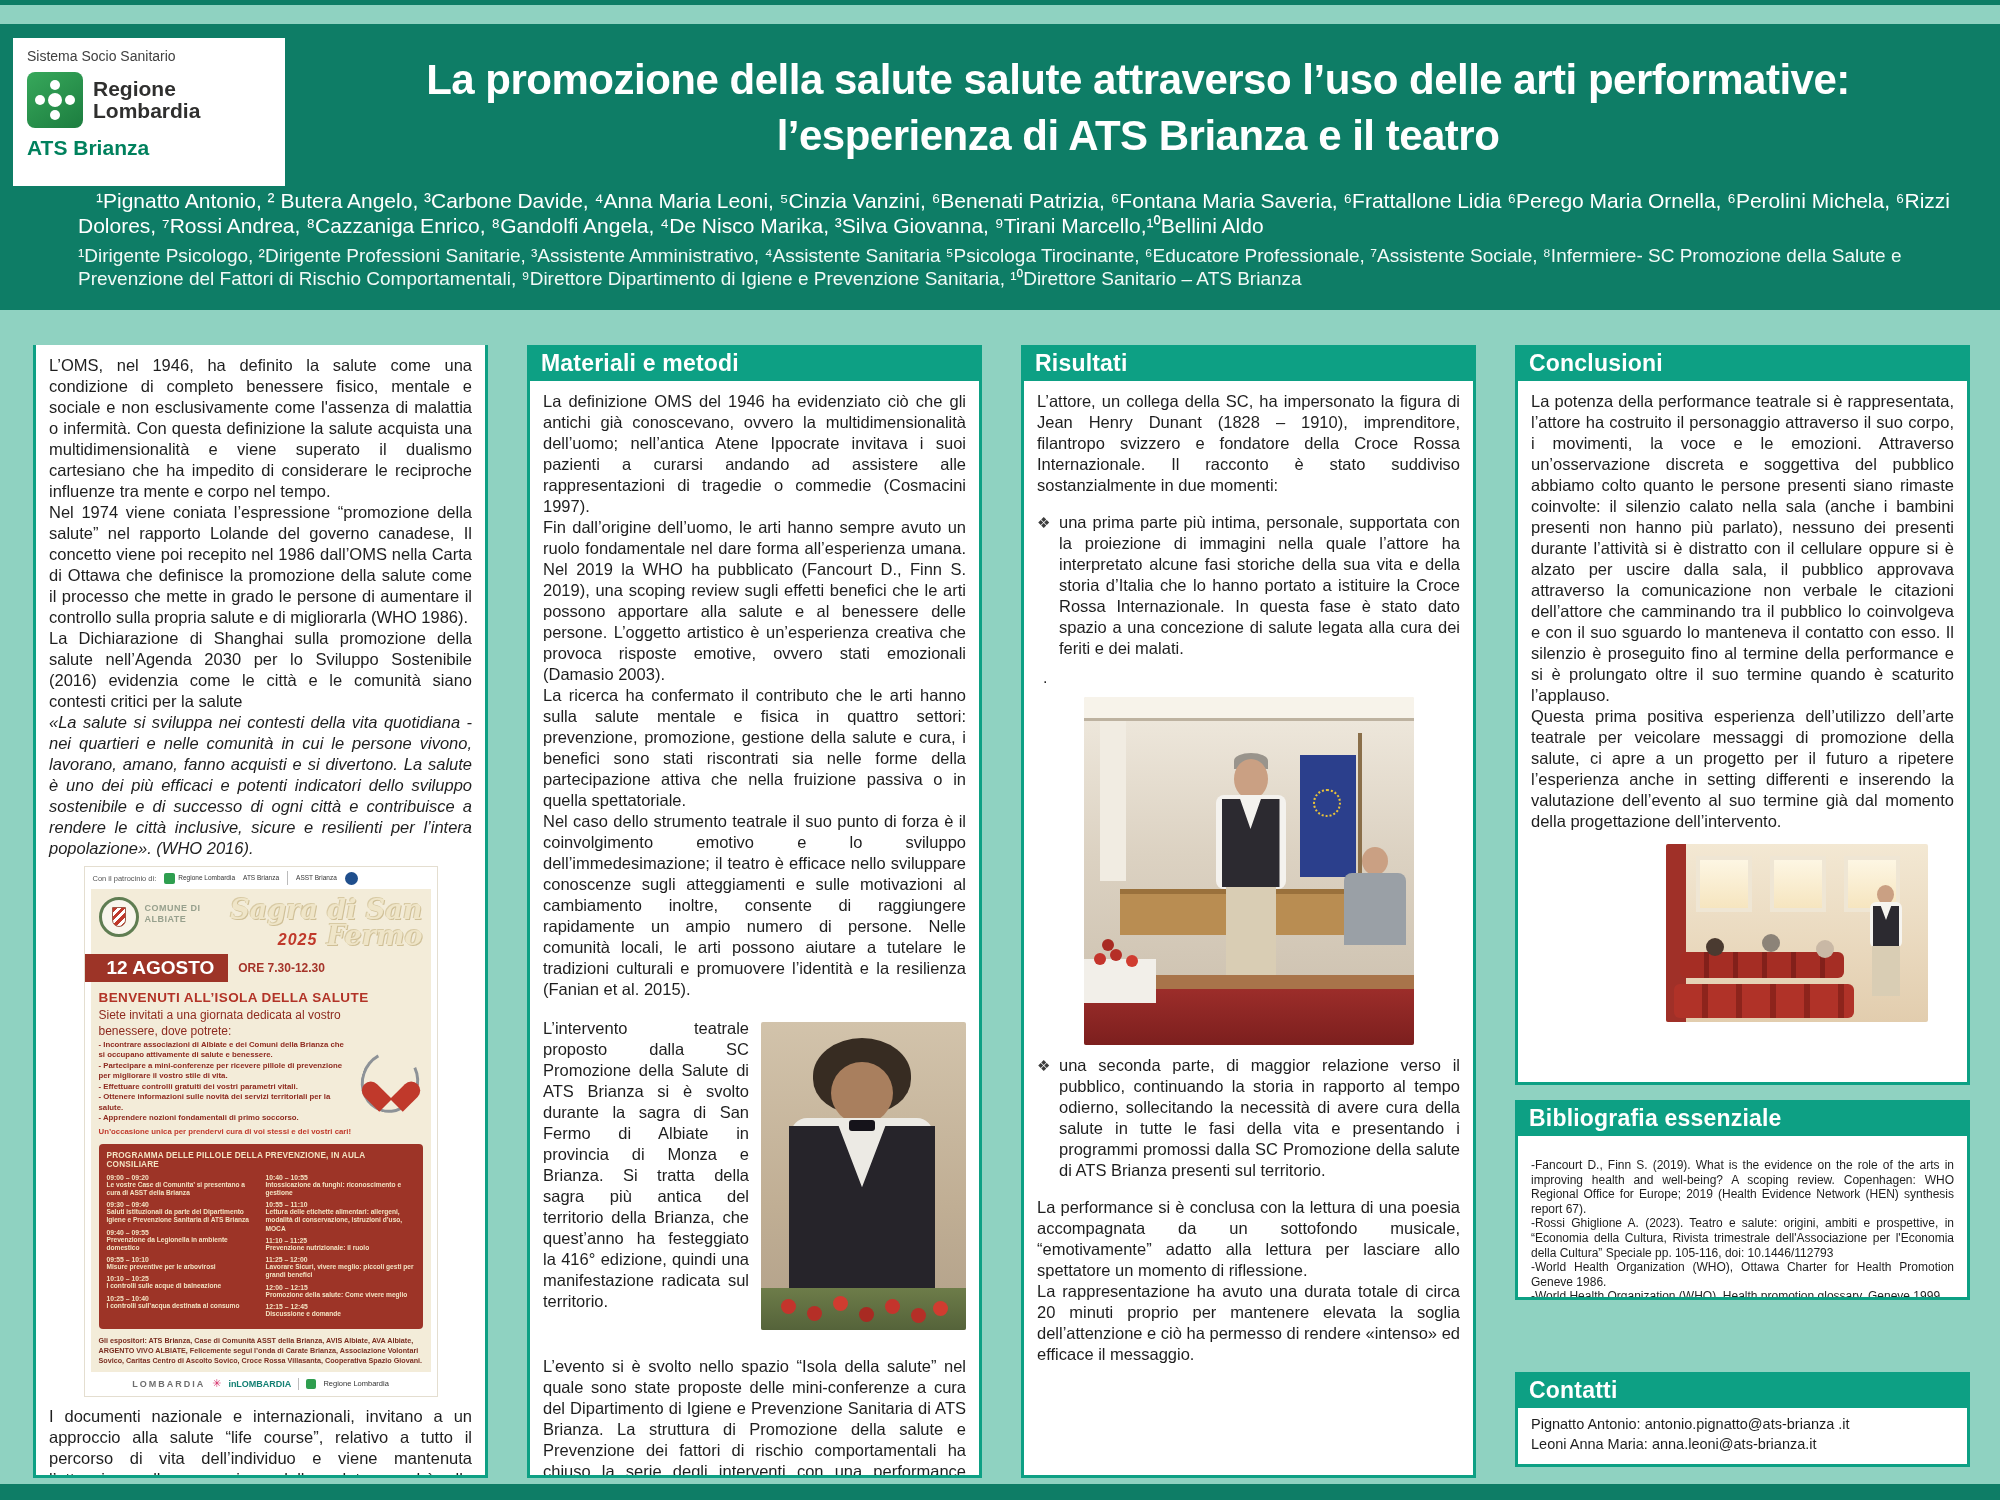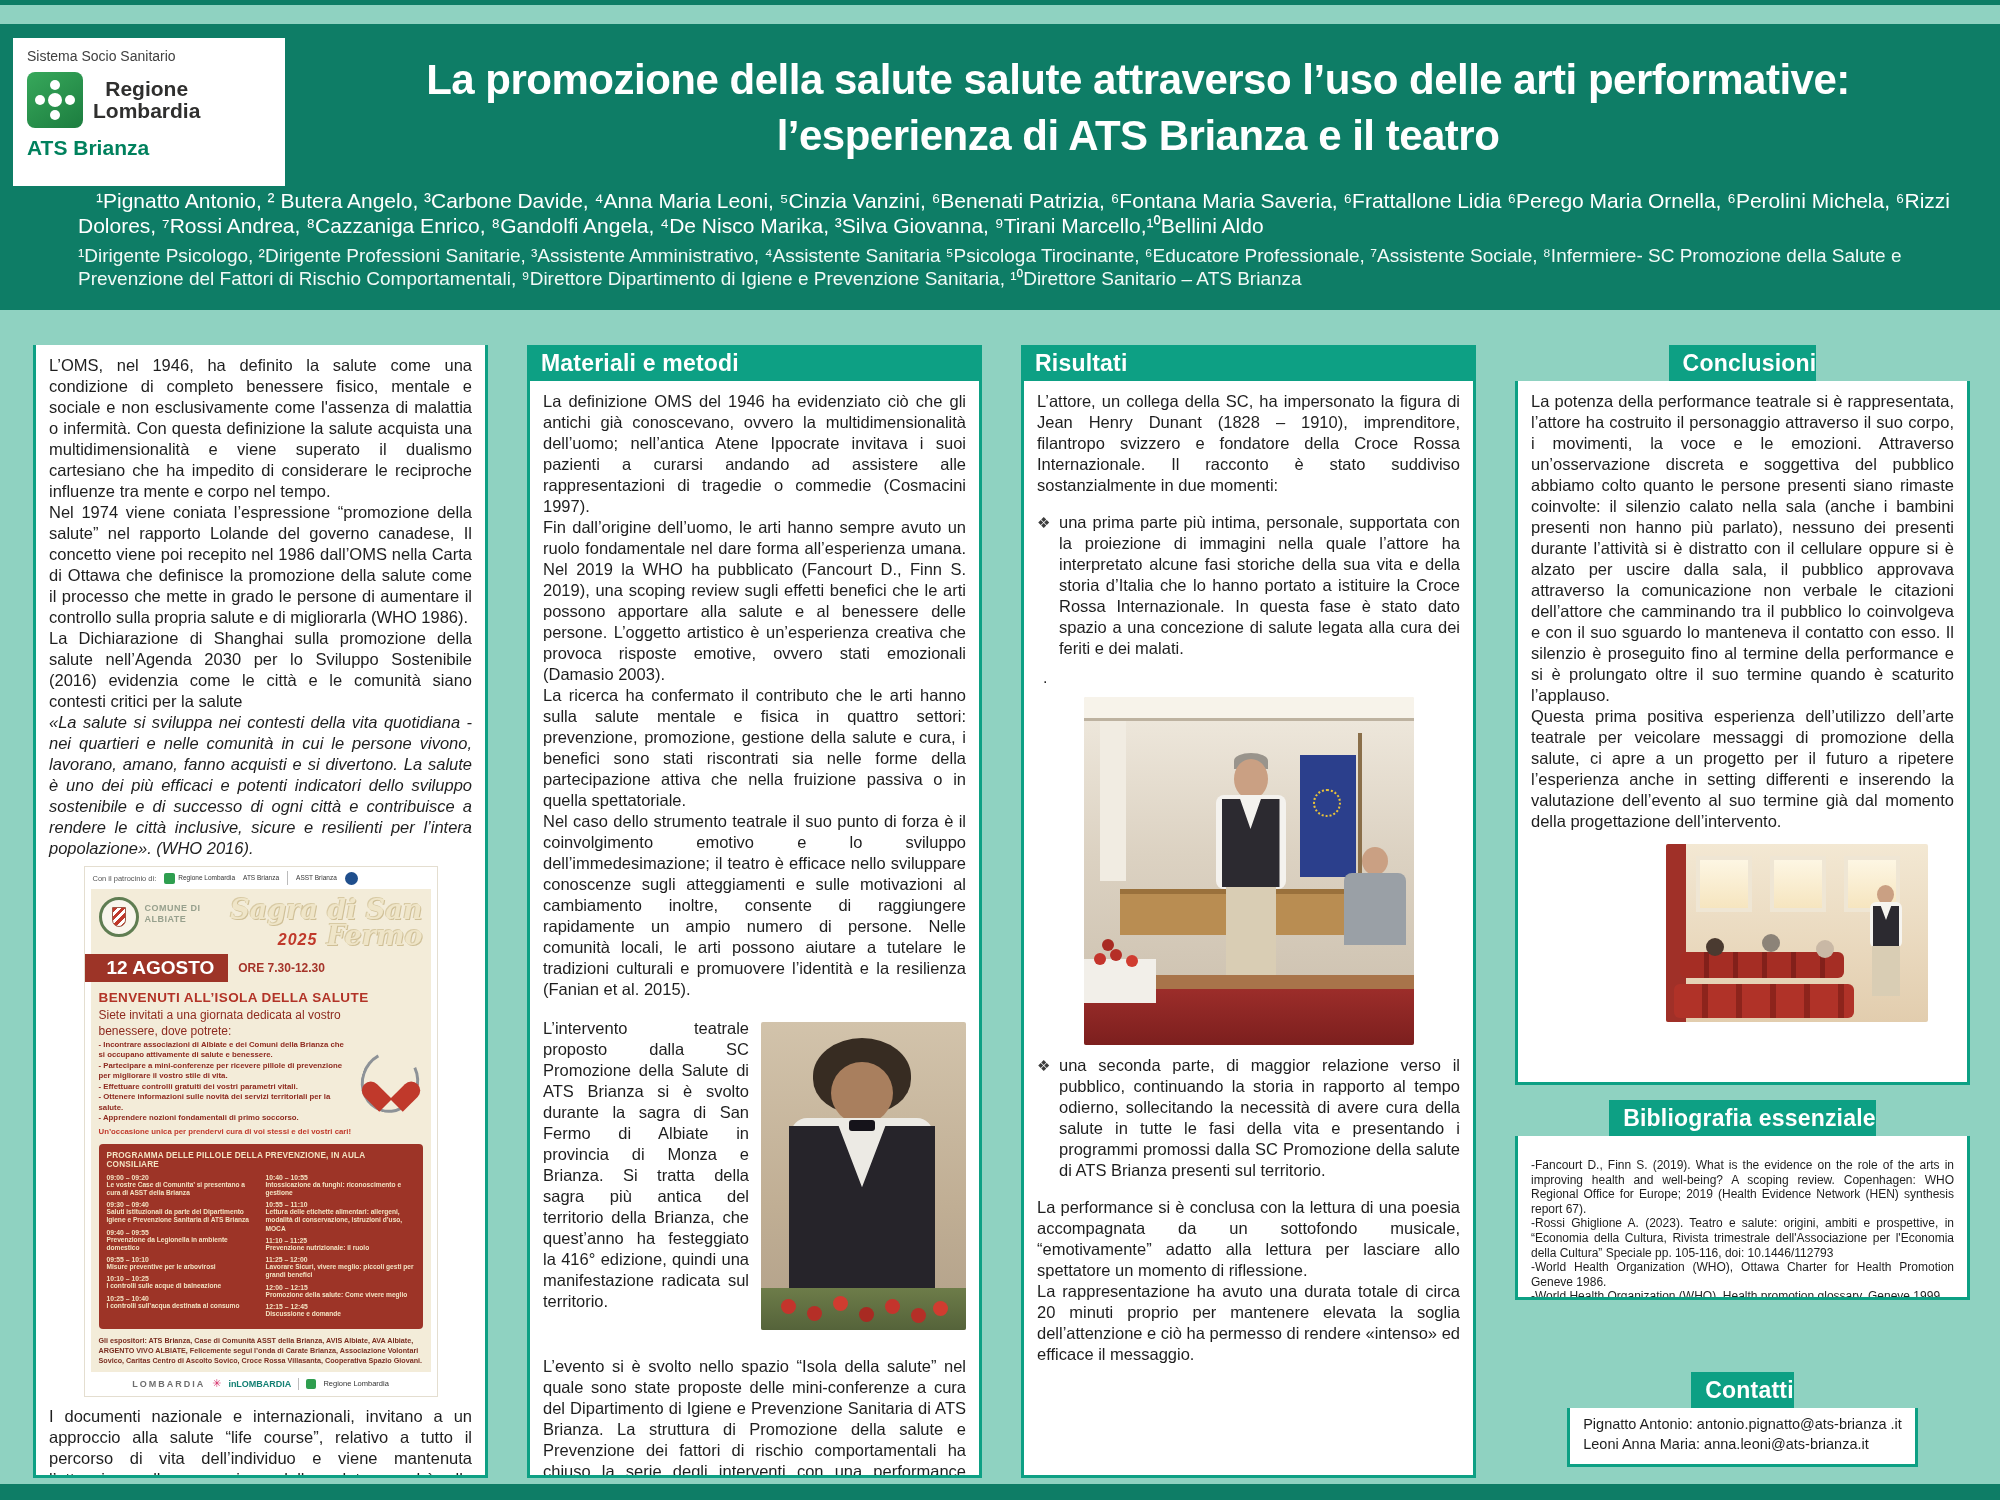--- a/index.html
+++ b/index.html
@@ -10,21 +10,21 @@
   html,body{margin:0;padding:0;background:#dfe7e4;}
   #poster{position:relative;width:2000px;height:1500px;margin:0 auto;background:var(--bodyBg);
     font-family:"Liberation Sans",sans-serif;color:var(--textDark);overflow:hidden;}
   .topstrip{position:absolute;top:0;left:0;right:0;height:5px;background:var(--headerGreen);}
   .footstrip{position:absolute;bottom:0;left:0;right:0;height:16px;background:var(--headerGreen);}
 
   
   .hdr{position:absolute;top:24px;left:0;right:0;height:286px;background:var(--headerGreen);color:#fff;}
   .logo-card{position:absolute;top:14px;left:13px;width:272px;height:148px;background:#fff;padding:10px 12px 8px 14px;}
   .lc-small{color:#404040;font-size:14px;font-weight:500;}
-  .lc-row{display:flex;align-items:center;margin-top:8px;text-align:center;}
+  .lc-row{display:flex;align-items:center;margin-top:8px;}
   .rosa-box{width:56px;height:56px;border-radius:8px;background:linear-gradient(145deg,#37a85b,#1c7d3f);position:relative;flex:0 0 auto;}
   .rosa{position:absolute;left:21px;top:21px;width:14px;height:14px;border-radius:50%;background:#fff;
         box-shadow:0 -15px 0 -2px #fff,0 15px 0 -2px #fff,-15px 0 0 -2px #fff,15px 0 0 -2px #fff;}
   .lc-region{margin-left:10px;color:#2f2f2e;font-size:21px;font-weight:700;line-height:1.05;}
   .lc-org{margin-top:8px;color:#00815d;font-size:21px;font-weight:700;}
   .titles{position:absolute;top:28px;left:300px;right:24px;text-align:center;font-weight:700;line-height:56px;letter-spacing:-0.5px;}
   .t1{font-size:42px;} .t2{font-size:42px;}
   .authors{position:absolute;top:164px;left:78px;right:36px;margin:0;font-size:21px;line-height:25px;text-indent:18px;color:#fff;}
   .affils{position:absolute;top:220px;left:78px;right:36px;margin:0;font-size:19px;line-height:23px;color:#f2faf7;}
 
@@ -133,21 +133,21 @@
   .sg-esp{margin-top:7px;font-size:7.2px;font-weight:700;color:#7a2d20;line-height:1.4;}
   .sg-foot{display:flex;align-items:center;justify-content:center;gap:7px;background:#fff;padding:5px 0 6px 0;}
   .sg-fl1{font-size:9px;letter-spacing:2px;color:#6e6e6e;font-weight:600;}
   .sg-star{color:#d6336c;font-size:11px;}
   .sg-fl2{font-size:9px;color:#127f72;font-weight:700;}
   .sg-sep{width:1px;height:12px;background:#bbb;}
   .sg-sq2{width:10px;height:10px;border-radius:2px;background:var(--logoGreen);display:inline-block;}
   .sg-fl3{font-size:7.5px;color:#333;line-height:1;}
 
   
-  .panel4{position:absolute;left:1515px;width:455px;display:flex;flex-direction:column;align-items:center;}
+  .panel4{position:absolute;left:1515px;width:455px;display:flex;flex-direction:column;}
   .refs .p{font-size:12px;line-height:14.6px;}
   .contact-line{margin:0;font-size:14.5px;line-height:20px;}
 </style>
 </head>
 <body>
 
 <div id="poster">
   <div class="topstrip"></div>
 
   <header class="hdr">

